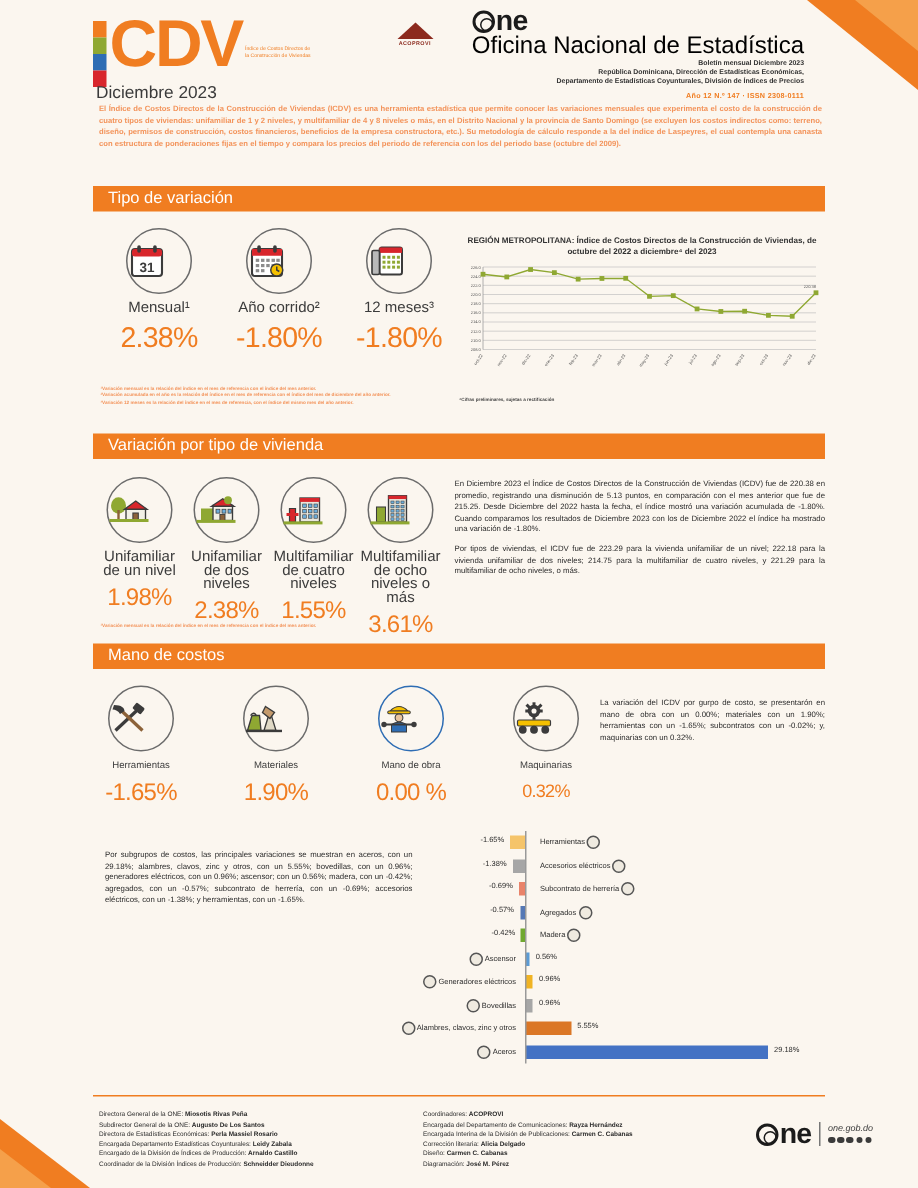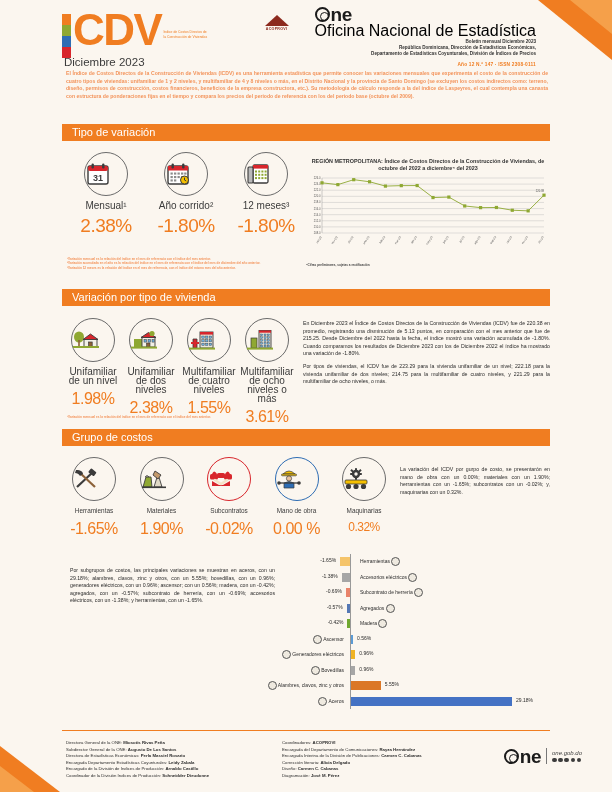--- a/index.html
+++ b/index.html
@@ -385,21 +385,21 @@
     </div>
   </div>
 
   <div class="footnote" style="position:absolute; left:67px; top:415px; width:230px;">¹Variación mensual es la relación del índice en el mes de referencia con el índice del mes anterior.</div>
 
   <div class="bodytext" style="position:absolute; left:303px; top:320px; width:247px;">
     <p>En Diciembre 2023 el Índice de Costos Directos de la Construcción de Viviendas (ICDV) fue de 220.38 en promedio, registrando una disminución de 5.13 puntos, en comparación con el mes anterior que fue de 215.25. Desde Diciembre del 2022 hasta la fecha, el índice mostró una variación acumulada de -1.80%. Cuando comparamos los resultados de Diciembre 2023 con los de Diciembre 2022 el índice ha mostrado una variación de -1.80%.</p>
     <p>Por tipos de viviendas, el ICDV fue de 223.29 para la vivienda unifamiliar de un nivel; 222.18 para la vivienda unifamiliar de dos niveles; 214.75 para la multifamiliar de cuatro niveles, y 221.29 para la multifamiliar de ocho niveles, o más.</p>
   </div>
 
-  <div class="section-bar" style="left:62px; top:429px; width:488px;">Grupo de costos</div>
+  <div class="section-bar" style="left:62px; top:429px; width:488px;">Mano de costos</div>
 
   <div style="position:absolute; left:64px; top:457px; width:330px; display:flex; justify-content:space-between;">
 
     <div class="stat" style="width:60px">
       <div style="display:flex;justify-content:center">
         <div class="circ-icon">
           <svg width="26" height="24" viewBox="0 0 26 24">
             <line x1="4" y1="20" x2="20" y2="5" stroke="#3b3b3b" stroke-width="2.2"></line>
             <line x1="22" y1="20" x2="6" y2="5" stroke="#8C6239" stroke-width="2.2"></line>
             <rect x="16" y="2.5" width="7" height="5" rx="1" transform="rotate(38 19 5)" fill="#3b3b3b"></rect>
@@ -420,37 +420,20 @@
             <path d="M2 20 L5 10 L10 10 L11 20 Z" fill="#8FA832" stroke="#3b3b3b" stroke-width="0.9"></path>
             <path d="M4 10 Q6 7 8 10" stroke="#3b3b3b" stroke-width="0.9" fill="none"></path>
             <rect x="1" y="19.5" width="24" height="1.6" fill="#3b3b3b"></rect>
           </svg>
         </div>
       </div>
       <div class="cap" style="font-size:6.4px">Materiales</div>
       <div class="val" style="font-size:16px">1.90%</div>
     </div>
 
-    <div class="stat" style="width:60px">
-      <div style="display:flex;justify-content:center">
-        <div class="circ-icon" style="border-color:#D8262C">
-          <svg width="26" height="24" viewBox="0 0 26 24">
-            <path d="M4 7 Q6 2 9 7 Z" fill="#D8262C"></path>
-            <path d="M17 7 Q20 2 22 7 Z" fill="#D8262C"></path>
-            <rect x="2" y="7" width="8" height="5.5" rx="1.6" fill="#D8262C"></rect>
-            <rect x="16" y="7" width="8" height="5.5" rx="1.6" fill="#D8262C"></rect>
-            <rect x="9" y="6" width="8" height="5" rx="1.6" fill="#D8262C"></rect>
-            <path d="M4 14 L11 18 L15 18 L22 14 L22 19 L4 19 Z" fill="#D8262C"></path>
-            <path d="M7 13 L13 17 L19 13" stroke="#F5E3C8" stroke-width="2.4" fill="none" stroke-linecap="round"></path>
-          </svg>
-        </div>
-      </div>
-      <div class="cap" style="font-size:6.4px">Subcontratos</div>
-      <div class="val" style="font-size:16px">-0.02%</div>
-    </div>
 
     <div class="stat" style="width:60px">
       <div style="display:flex;justify-content:center">
         <div class="circ-icon" style="border-color:#2E6DB4">
           <svg width="26" height="24" viewBox="0 0 26 24">
             <path d="M7 7 Q13 1 19 7 Z" fill="#F5C000" stroke="#3b3b3b" stroke-width="0.7"></path>
             <rect x="5.5" y="7" width="15" height="1.8" rx="0.8" fill="#F5C000" stroke="#3b3b3b" stroke-width="0.7"></rect>
             <circle cx="13" cy="11.5" r="2.6" fill="#E8C39E" stroke="#3b3b3b" stroke-width="0.7"></circle>
             <path d="M8 21 L8 16 Q13 13 18 16 L18 21 Z" fill="#2E6DB4" stroke="#3b3b3b" stroke-width="0.7"></path>
             <line x1="3" y1="16" x2="23" y2="16" stroke="#3b3b3b" stroke-width="1.3"></line>

